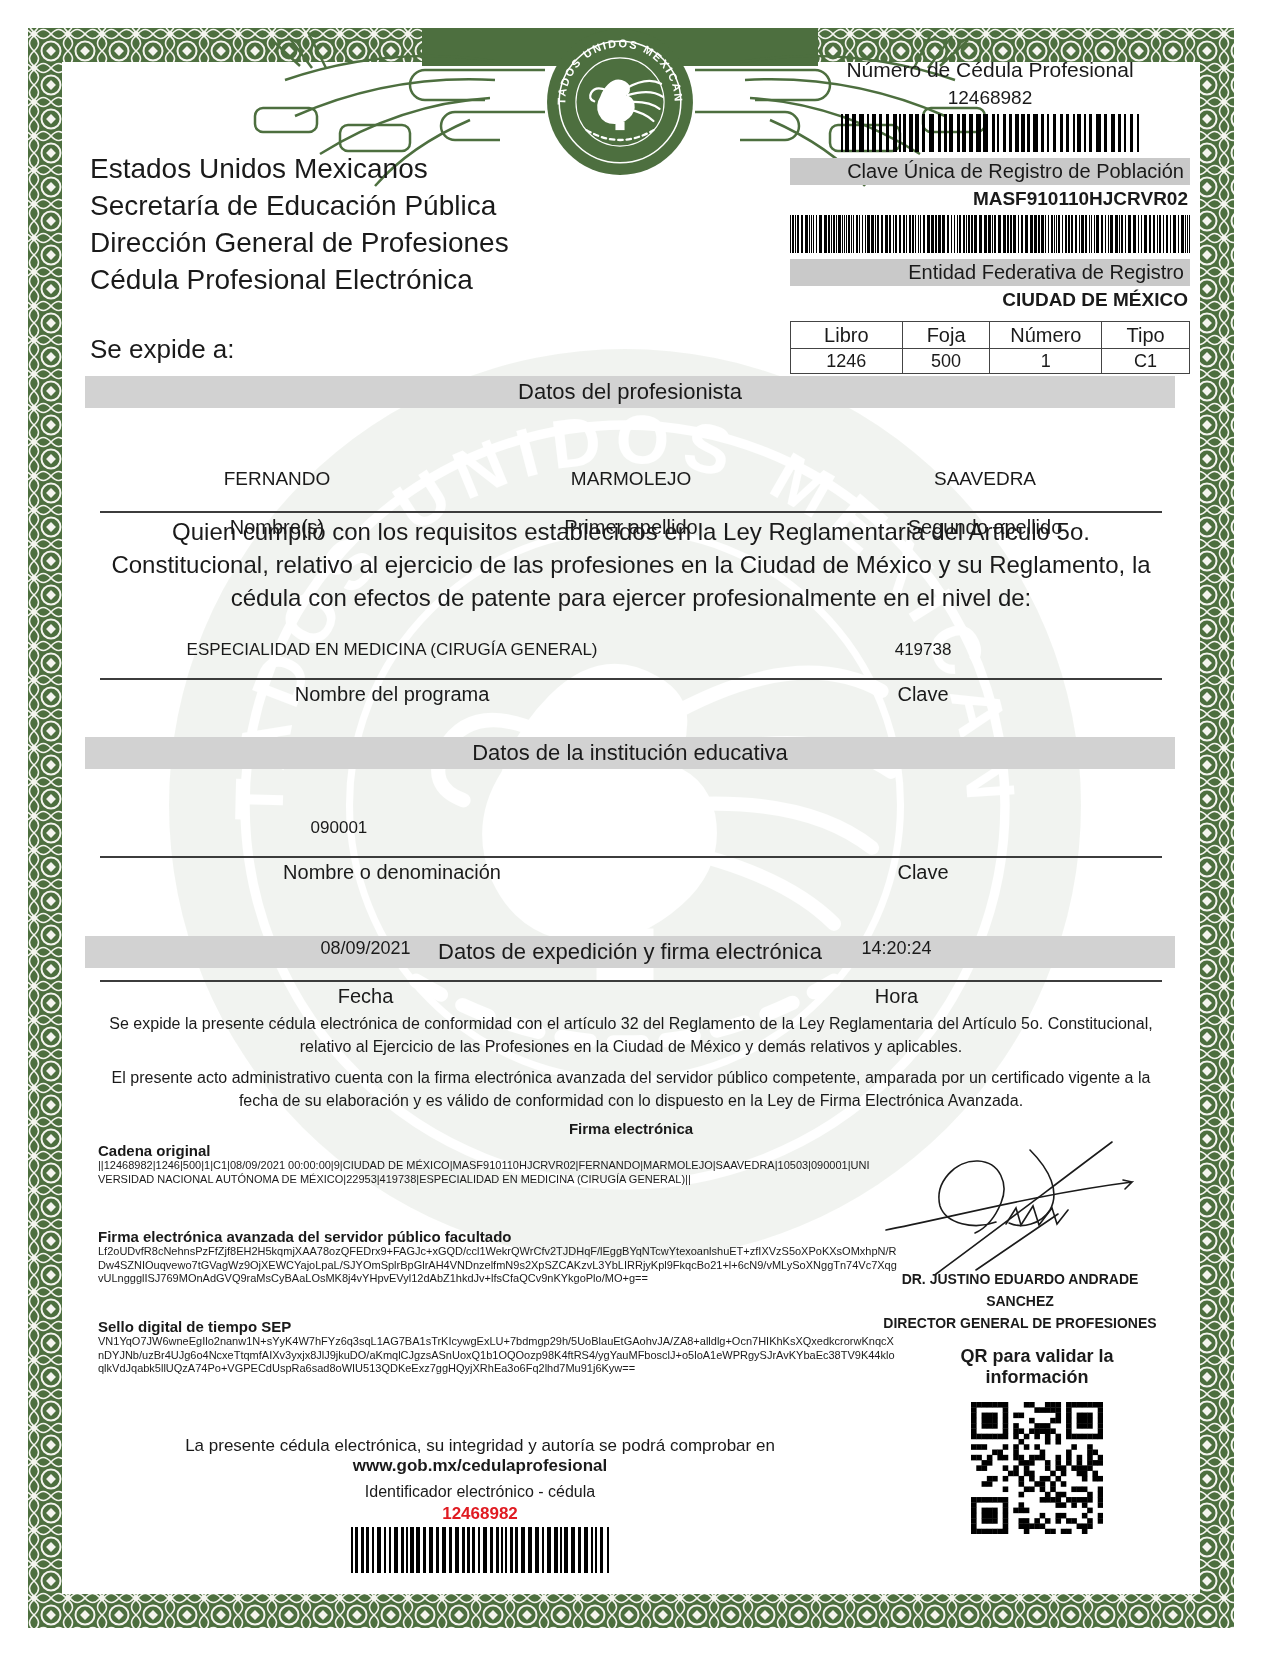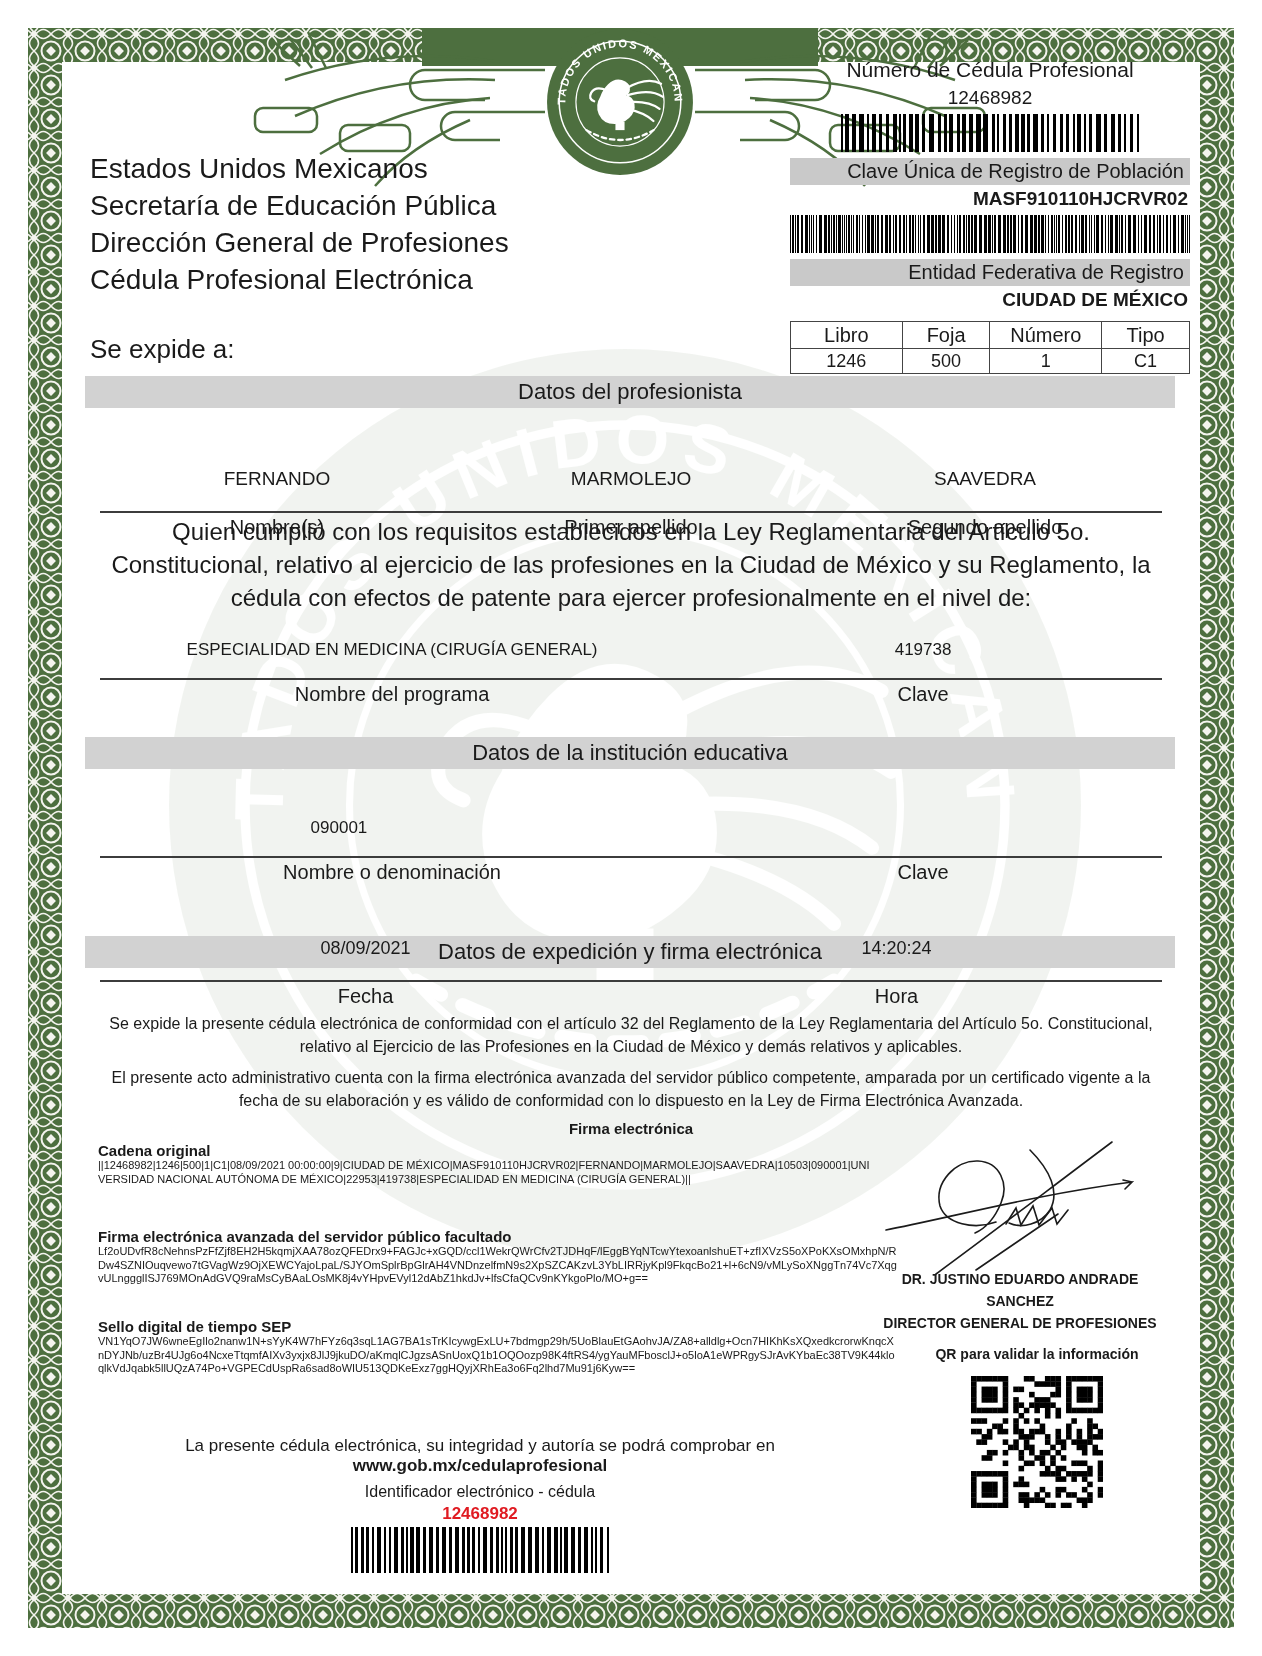--- a/index.html
+++ b/index.html
@@ -50,21 +50,21 @@
   .firma-title{left:0;top:1120px;width:100%;text-align:center;font-size:15px;font-weight:bold;}
 
   .blk-label{font-size:15px;font-weight:bold;}
   .blk-text{font-size:11px;line-height:13.5px;word-break:break-all;}
   .cadena{left:98px;top:1142px;width:775px;}
   .firma{left:98px;top:1228px;width:800px;}
   .sello{left:98px;top:1318px;width:800px;}
 
   .signer{left:875px;top:1268px;width:290px;text-align:center;font-weight:bold;font-size:14px;line-height:22px;}
   .qrblock{left:928px;top:1346px;width:218px;text-align:center;}
-  .qr-label{font-size:14px;font-weight:bold;}
+  .qr-label{font-size:18px;font-weight:bold;}
   .qrcode{width:132px;height:132px;margin:14px auto 0 auto;}
 
   .footer{left:85px;top:1436px;width:790px;text-align:center;}
   .f1{font-size:17px;}
   .f1 b{font-weight:bold;}
   .f2{font-size:16px;margin-top:7px;}
   .f3{font-size:17px;font-weight:bold;color:#e01b22;margin-top:3px;}
   .bc3{width:258px;height:46px;margin:3px auto 0 auto;}
 </style>
 </head>

